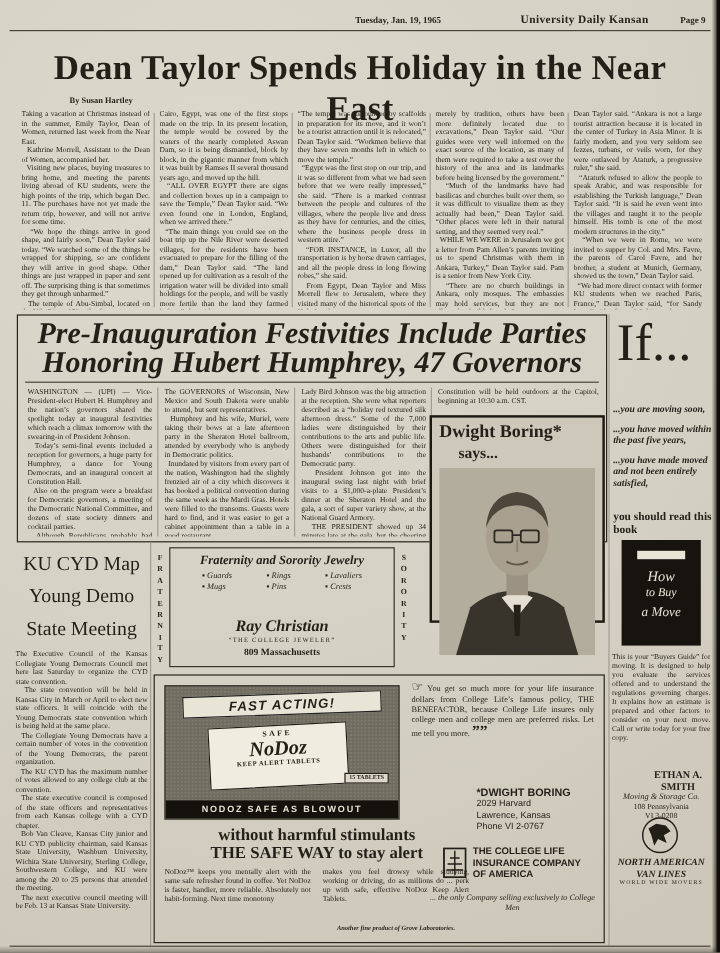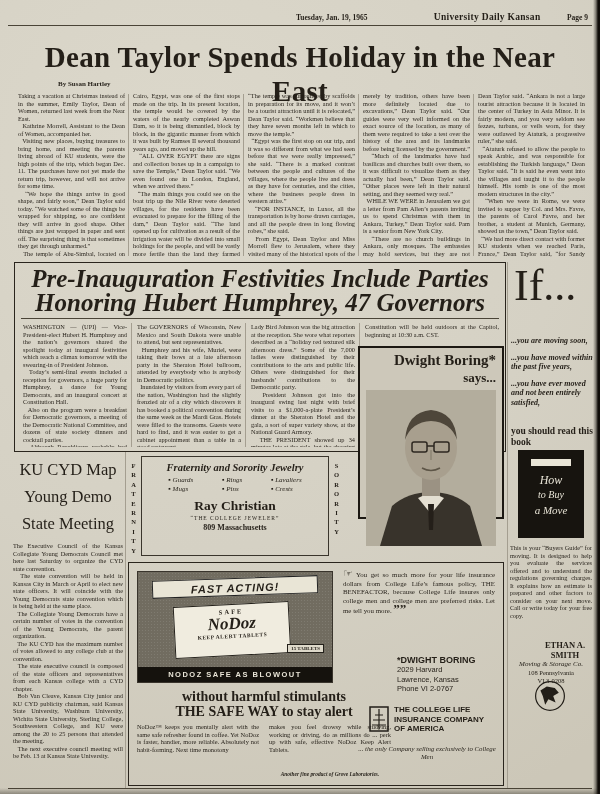--- a/index.html
+++ b/index.html
@@ -29,21 +29,21 @@
   .boring-says{font-size:13px;font-weight:bold;margin:1px 0 4px 16px;}
   
   .cyd-h div{font-size:16.5px;line-height:27px;text-align:center;}
   
   .strip{font-size:6.5px;line-height:9.4px;font-weight:bold;white-space:pre-line;text-align:center;width:9px;}
   
   .jw{border:1px solid #3a352c;text-align:center;padding-top:5px;}
   .jw-title{font-style:italic;font-weight:bold;font-size:10.5px;}
   .jw-items{display:flex;justify-content:space-around;margin-top:3px;font-size:7px;font-style:italic;text-align:left;padding:0 12px;}
   .jw-items div{line-height:9px;}
-  .jw-name{font-size:13.5px;font-weight:bold;margin-top:4px;}
+  .jw-name{font-size:13.5px;font-weight:bold;font-style:italic;margin-top:20px;}
   .jw-sub{font-size:5.5px;letter-spacing:1px;margin-top:1px;}
   .jw-addr{font-size:8px;font-weight:bold;margin-top:2px;}
   
   .cl{border:1.5px solid #2a251d;}
   .nodoz{position:absolute;background:#716c60;border:1px solid #39342c;overflow:hidden;
     background-image:radial-gradient(rgba(255,255,255,.10) 1px, transparent 1px);background-size:3px 3px;}
   .nd-banner{position:absolute;left:14px;top:6px;width:166px;height:18px;background:#e9e5d6;border:1px solid #222;
     transform:rotate(-2deg);font-weight:bold;font-style:italic;font-size:11px;text-align:center;line-height:18px;
     letter-spacing:1px;font-family:"Liberation Sans",sans-serif;}
   .nd-pkg{position:absolute;left:36px;top:32px;width:116px;height:52px;background:#f0ecdf;border:1px solid #23201a;
@@ -147,21 +147,21 @@
     <div class="col j abs" style="left:236px;top:60px;width:104px;height:124px;">Lady Bird Johnson was the big attraction at the reception. She wore what reporters described as a “holiday red textured silk afternoon dress.” Some of the 7,000 ladies were distinguished by their contributions to the arts and public life. Others were distinguished for their husbands’ contributions to the Democratic party.
   President Johnson got into the inaugural swing last night with brief visits to a $1,000-a-plate President’s dinner at the Sheraton Hotel and the gala, a sort of super variety show, at the National Guard Armory.
   THE PRESIDENT showed up 34 minutes late at the gala, but the cheering Democrats on hand couldn’t have cared less. To the booming strains of “Hail to the Chief,” the President and Mrs. Johnson made their entrance, followed by the Vice-President-elect and Mrs. Humphrey.
   Tomorrow the official ceremony at which the President and Vice-President take the oaths of office prescribed by the</div>
     <div class="col j abs" style="left:350px;top:60px;width:134px;height:24px;">Constitution will be held outdoors at the Capitol, beginning at 10:30 a.m. CST.</div>
     <div class="vrule" style="left:116px;top:60px;height:124px;"></div>
     <div class="vrule" style="left:230px;top:60px;height:124px;"></div>
     <div class="vrule" style="left:344px;top:60px;height:124px;"></div>
   </div>
 
-  <div class="boring abs" style="left:358px;top:346px;width:146px;height:173px;text-align:right;">
+  <div class="boring abs" style="left:358px;top:346px;width:146px;height:173px;">
     <div class="boring-name">Dwight Boring*</div>
     <div class="boring-says">says...</div>
     <svg width="130" height="156" viewBox="0 0 130 156">
       <rect width="130" height="156" fill="#b3ad9d"></rect>
       <path d="M14 156 L26 116 Q42 102 65 102 Q88 102 104 116 L116 156 Z" fill="#38332b"></path>
       <path d="M52 108 L65 124 L78 108 L65 102 Z" fill="#e4dfd2"></path>
       <path d="M62 114 L68 114 L67 140 L63 140 Z" fill="#241f19"></path>
       <rect x="56" y="88" width="18" height="18" fill="#9b9283"></rect>
       <ellipse cx="65" cy="58" rx="26" ry="32" fill="#a89f8e"></ellipse>
       <path d="M39 50 Q41 22 65 20 Q89 22 91 50 Q85 32 65 31 Q45 32 39 50 Z" fill="#4e463a"></path>
@@ -274,21 +274,21 @@
         <div>OF AMERICA</div>
       </div>
     </div>
     <div class="cl-tag" style="left:226px;top:182px;width:144px;">... the only Company selling exclusively to College Men</div>
   </div>
 
   <div class="mv-title abs" style="left:514px;top:264px;width:80px;">If...</div>
   <div class="mv-bullets abs" style="left:511px;top:336px;width:82px;">
     <div class="mv-b">...you are moving soon,</div>
     <div class="mv-b">...you have moved within the past five years,</div>
-    <div class="mv-b">...you have ever moved and not been entirely satisfied,</div>
+    <div class="mv-b">...you have made moved and not been entirely satisfied,</div>
   </div>
   <div class="mv-lead abs" style="left:511px;top:426px;width:82px;">you should read this book</div>
 
   <div class="book abs" style="left:518px;top:450px;width:66px;height:88px;">
     <div class="book-band"></div>
     <div class="t1">How</div>
     <div class="t2">to Buy</div>
     <div class="t3">a Move</div>
   </div>
 
@@ -298,18 +298,23 @@
     <div class="m1">ETHAN A. SMITH</div>
     <div class="m2">Moving &amp; Storage Co.</div>
     <div class="m3">108 Pennsylvania</div>
     <div class="m3">VI 3-0208</div>
   </div>
 
   <svg class="van-circle" style="left:534px;top:680px;" width="32" height="32" viewBox="0 0 40 40">
     <circle cx="20" cy="20" r="18" fill="none" stroke="#221e18" stroke-width="1.5"></circle>
     <path d="M8 13 L16 8 L26 10 L31 16 L24 20 L27 28 L18 24 L14 31 L11 20 Z" fill="#221e18"></path>
   </svg>
+  <div class="mv-brand abs" style="left:506px;top:714px;width:90px;">
+    <div class="br">NORTH AMERICAN</div>
+    <div class="br">VAN LINES</div>
+    <div class="br3">WORLD WIDE MOVERS</div>
+  </div>
 
   <div class="hrule" style="left:8px;top:788px;width:584px;"></div>
 
   <div class="edge-r"></div>
   <div class="edge-b"></div>
 </div>
 
 </body></html>

